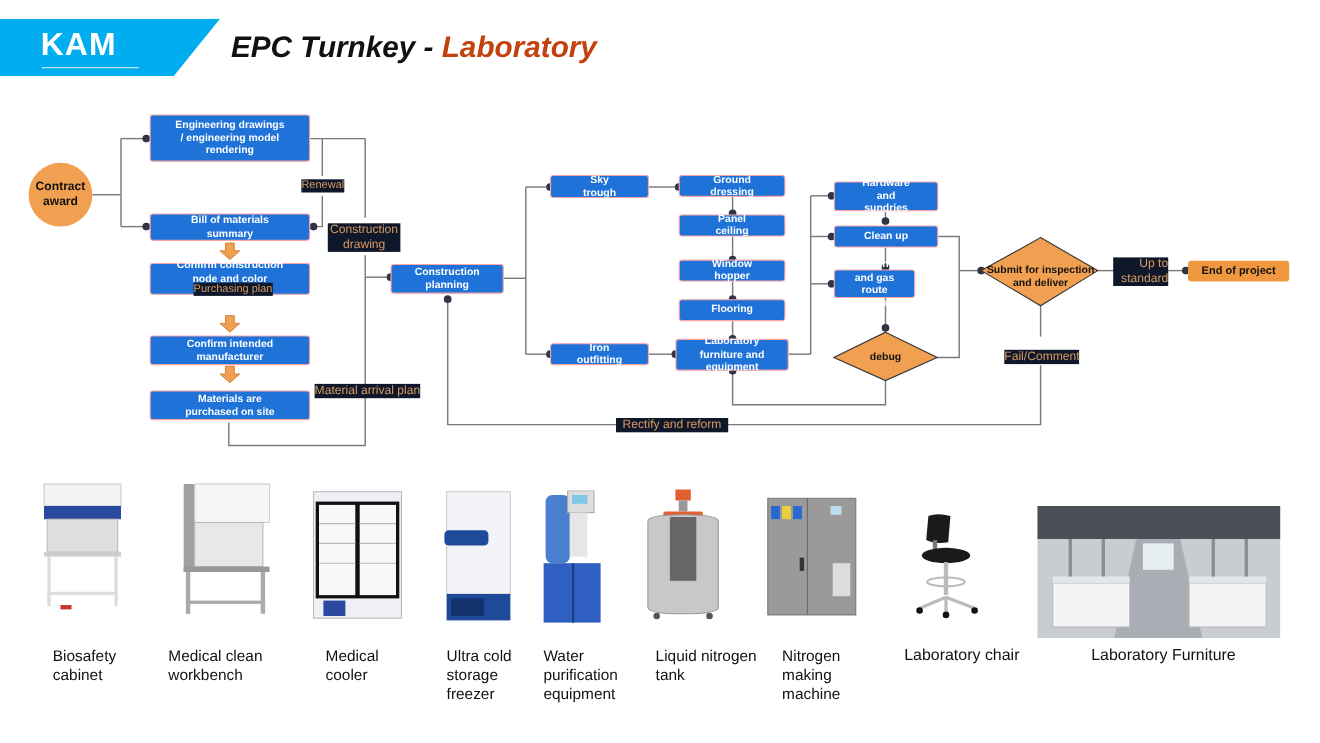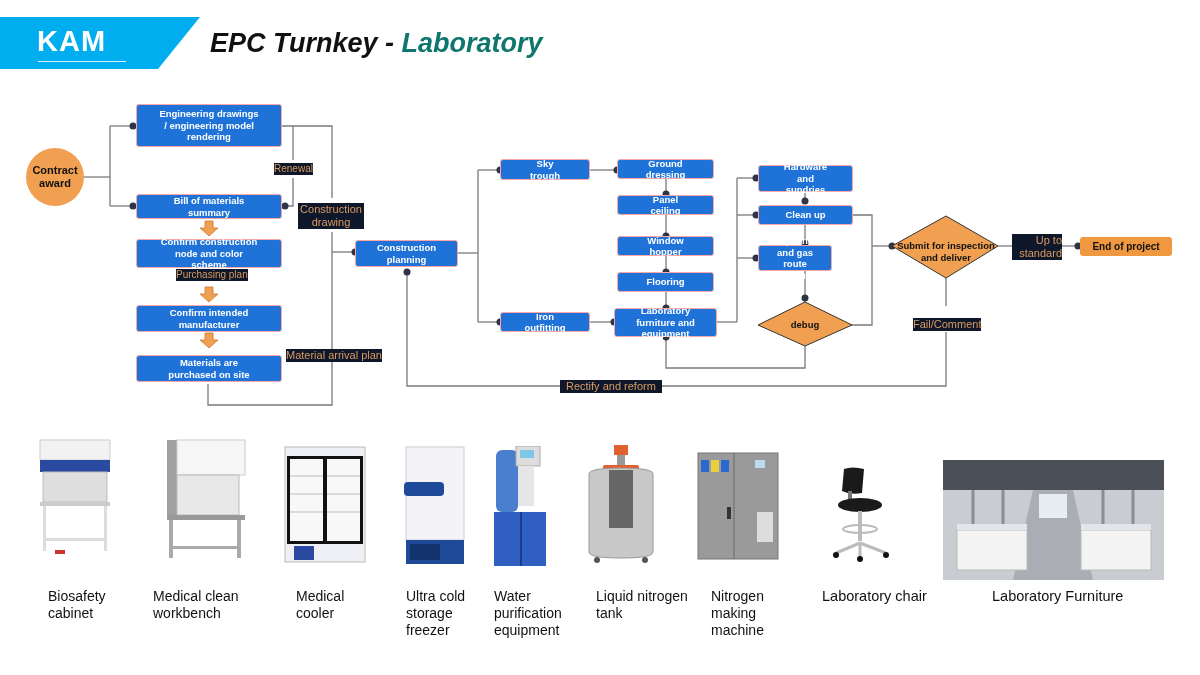--- a/index.html
+++ b/index.html
@@ -1,21 +1,21 @@
 <!DOCTYPE html>
 <html><head>
 <meta charset="utf-8">
 <style>
   html, body { margin:0; padding:0; background:#ffffff; }
   body { width:1200px; height:675px; position:relative; overflow:hidden; font-family:"Liberation Sans", sans-serif; }
   .header-band { position:absolute; left:0; top:17px; width:200px; height:52px; }
   .brand { position:absolute; left:37px; top:25px; color:#fff; font-weight:bold; font-size:29px; letter-spacing:1px; font-family:"Liberation Sans", sans-serif; }
   .brand-underline { position:absolute; left:38px; top:61px; width:88px; height:1px; background:#d6f0fc; }
   .title { position:absolute; left:210px; top:28px; font-size:27px; font-weight:bold; font-style:italic; color:#111; white-space:nowrap; }
-  .title .accent { color:#0f766e; }
+  .title .accent { color:#c2410c; }
 
   svg.flow { position:absolute; left:0; top:0; }
   .box { position:absolute; background:#1f73d8; border:1px solid #fca5a5; border-radius:3px; color:#fff; font-weight:bold; font-size:9.5px; line-height:11.5px; display:flex; align-items:center; justify-content:center; text-align:center; box-sizing:border-box; padding:0 20px; }
   .node-orange { position:absolute; background:#f0a050; color:#111; font-weight:bold; display:flex; align-items:center; justify-content:center; text-align:center; box-sizing:border-box; }
   .circle { border-radius:50%; font-size:11px; line-height:13px; }
   .endbox { border-radius:3px; font-size:10px; background:#f09840; }
   .dlabel { position:absolute; font-weight:bold; font-size:9.5px; line-height:12px; color:#111; text-align:center; }
   .note { position:absolute; color:#d89a60; font-size:10px; line-height:12px; text-align:center; white-space:nowrap; background:#0f172a; }
   .note.big { font-size:11px; line-height:13px; }
 
@@ -141,21 +141,21 @@
 <div class="box" style="left:758px;top:165px;width:95px;height:27px;">Hardware and sundries</div>
 <div class="box" style="left:758px;top:205px;width:95px;height:20px;">Clean up</div>
 <div class="box" style="left:758px;top:245px;width:74px;height:26px;">Pipeline and gas route layout</div>
 <div class="dlabel" style="left:775px;top:319px;width:60px;">debug</div>
 
 <div class="dlabel" style="left:893px;top:240px;width:106px;">Submit for inspection and deliver</div>
 <div class="node-orange endbox" style="left:1080px;top:237px;width:92px;height:19px;">End of project</div>
 
 <div class="note" style="left:274px;top:163px;">Renewal</div>
 <div class="note big" style="left:298px;top:203px;width:66px;white-space:normal;">Construction drawing</div>
-<div class="note" style="left:176px;top:269px;text-align:center;">Purchasing plan</div>
+<div class="note" style="left:176px;top:257px;text-align:center;">Purchasing plan</div>
 <div class="note big" style="left:286px;top:349px;">Material arrival plan</div>
 <div class="note big" style="left:1012px;top:234px;width:50px;white-space:normal;text-align:right;">Up to standard</div>
 <div class="note big" style="left:913px;top:318px;">Fail/Comment</div>
 <div class="note big" style="left:560px;top:380px;padding:0 6px;">Rectify and reform</div>
 
 <svg class="product" style="left:35px;top:438px;" width="85" height="120" viewBox="0 0 85 120">
   <rect x="5" y="2" width="70" height="20" fill="#f2f2f2" stroke="#ccc"></rect>
   <rect x="5" y="22" width="70" height="12" fill="#2a4aa0"></rect>
   <rect x="8" y="34" width="64" height="30" fill="#dedede" stroke="#bbb"></rect>
   <rect x="5" y="64" width="70" height="4" fill="#ccc"></rect>

